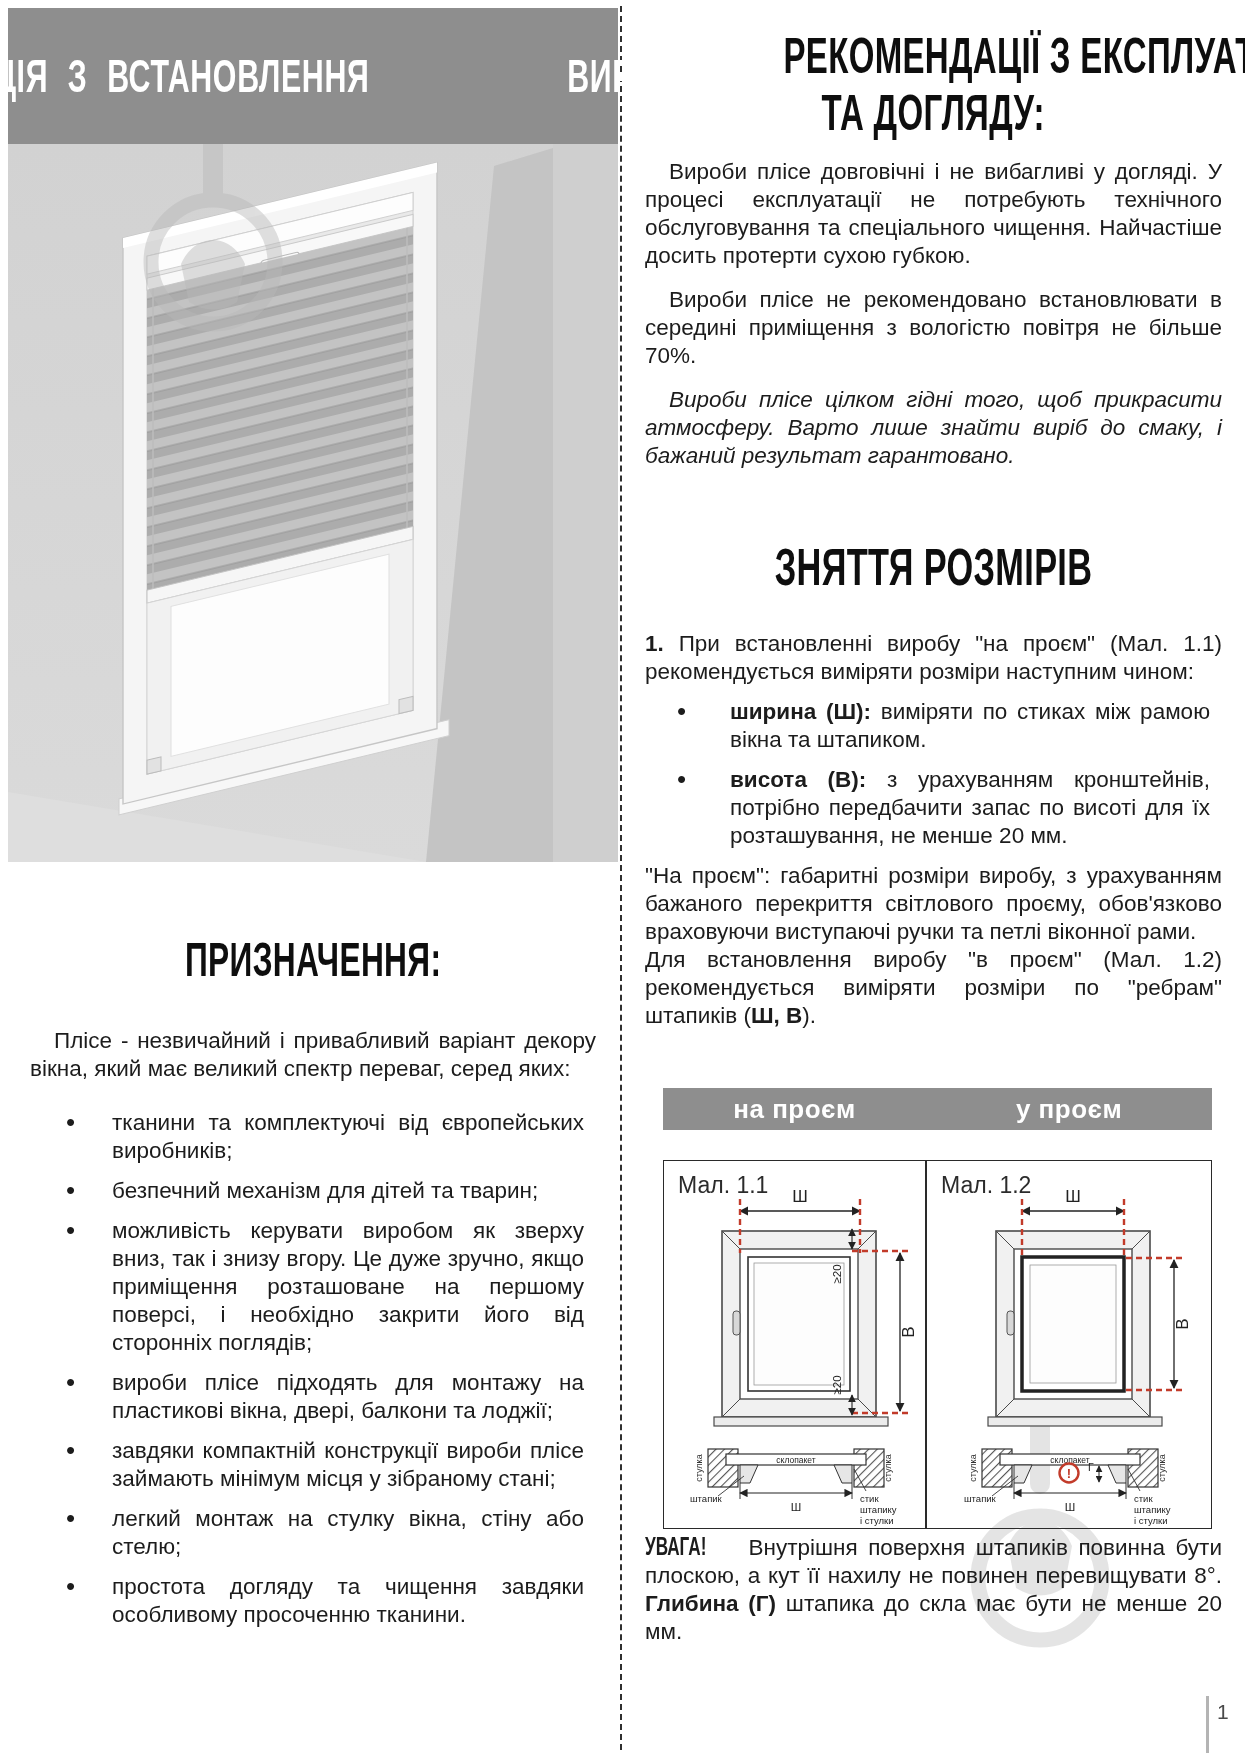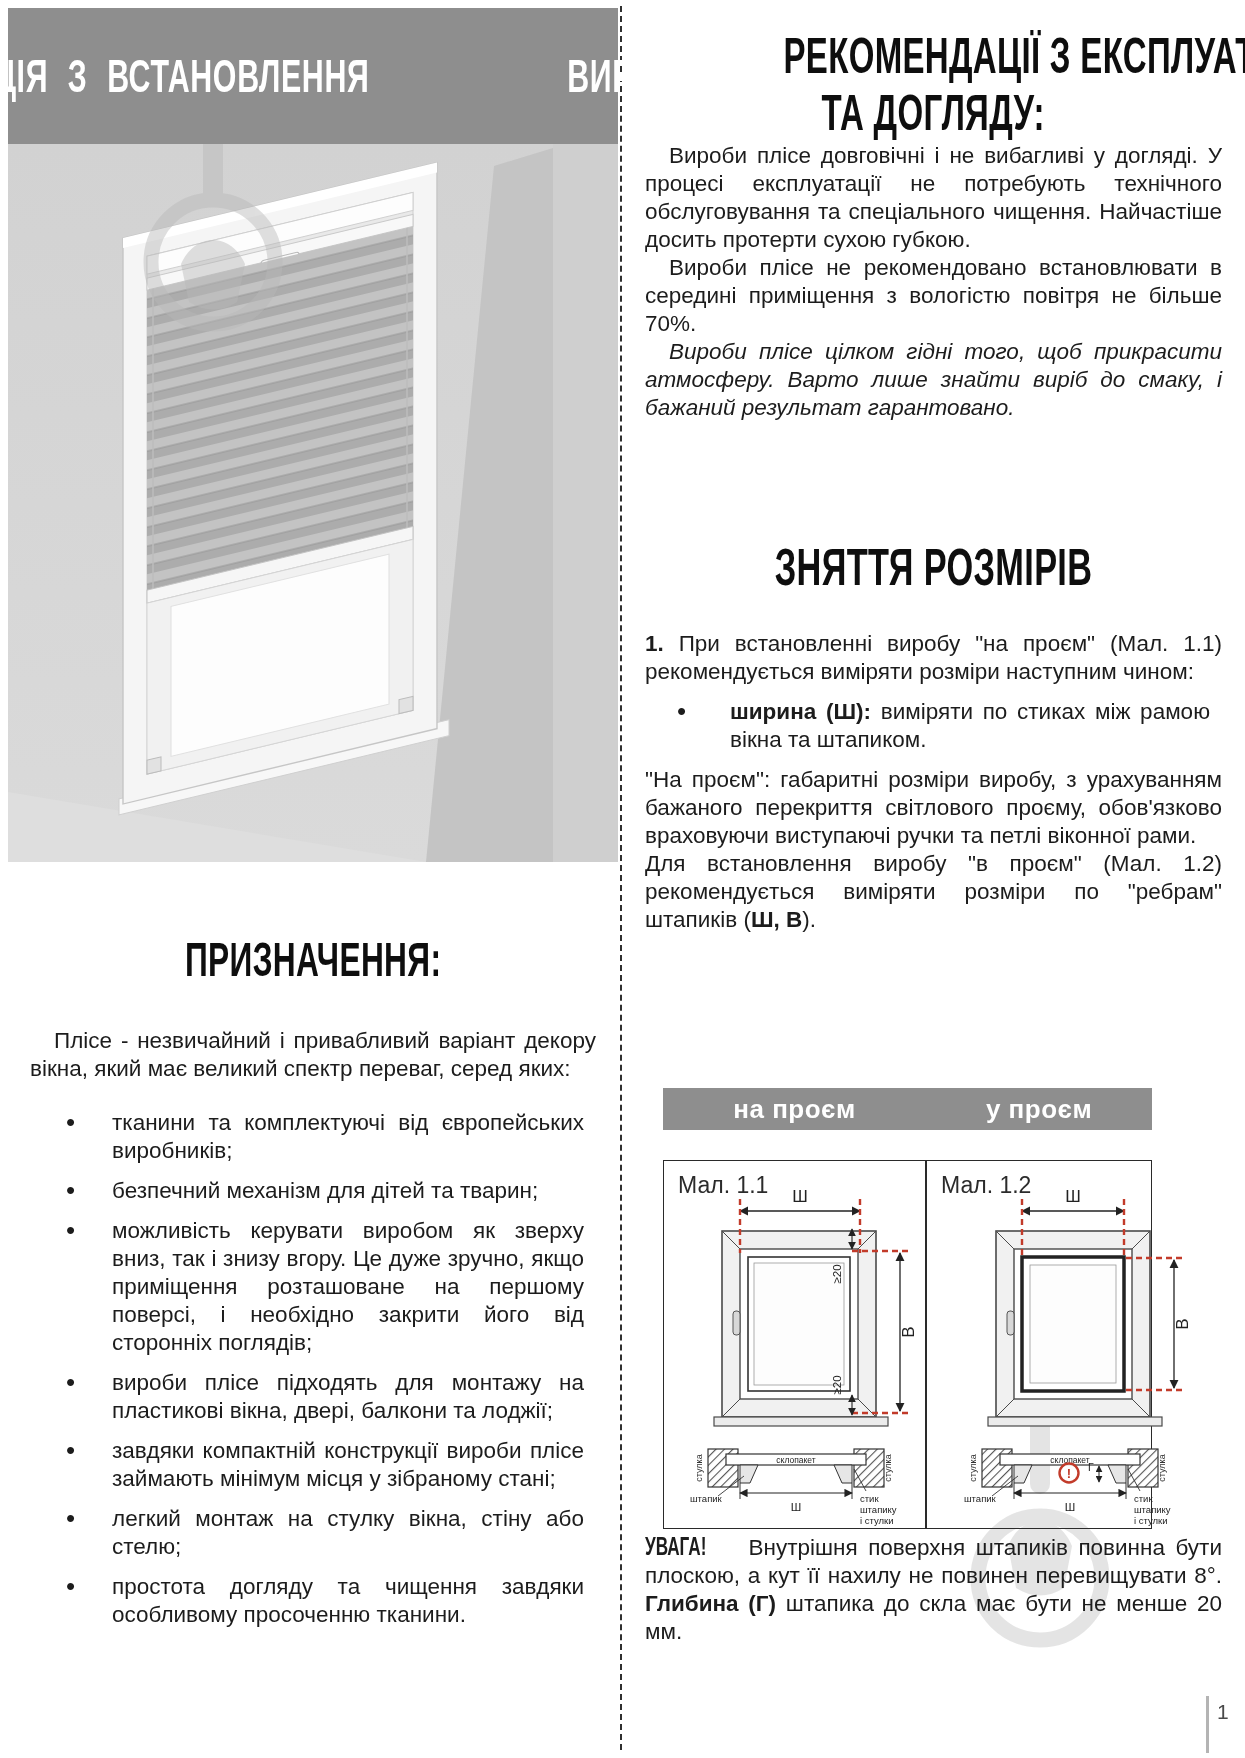--- a/index.html
+++ b/index.html
@@ -19,21 +19,21 @@
   .body-text{font-size:22.5px;line-height:28px;text-align:justify;margin:0;}
   .indent{text-indent:24px;}
   ul.dots{list-style:none;margin:26px 0 0 0;padding:0;}
   ul.dots li{position:relative;padding-left:70px;margin:12px;}
   ul.dots li::before{content:"\2022";position:absolute;left:24px;top:-1px;font-size:26px;}
   .rdots li{padding-left:73px !important;}
   .rdots li::before{left:20px !important;}
   
   .care{position:absolute;left:645px;top:28px;width:577px;}
   .care-h{font-size:50px;line-height:57px;}
-  .care .body-text{margin-top:0;}
+  .care .body-text{margin-top:16px;}
   .care-p1{margin-top:24px;}
   .p3{margin-top:26px;font-style:italic;}
   .measure{position:absolute;left:645px;top:538px;width:577px;}
   .measure-h{font-size:52px;line-height:58px;}
   .step-p{margin-top:34px;}
   .measure ul{margin-top:0;}
   
   .figures{position:absolute;left:663px;top:1088px;display:flex;z-index:2;}
   .fig-tab{height:42px;background:#8e8e8e;color:#fff;display:flex;align-items:center;justify-content:center;
            font-weight:700;font-size:26px;letter-spacing:0.5px;}
@@ -127,20 +127,21 @@
     <p class="body-text indent p3">Вироби плісе цілком гідні того, щоб прикрасити атмосферу. Варто лише знайти виріб до смаку, і бажаний результат гарантовано.</p>
   </div>
 
   <div class="measure">
     <div class="h-black measure-h">
       <span class="cond">ЗНЯТТЯ РОЗМІРІВ</span>
     </div>
     <p class="body-text step-p"><b>1.</b><span> При встановленні виробу "на проєм" (Мал. 1.1) рекомендується виміряти розміри наступним чином:</span></p>
     <ul class="dots rdots body-text" style="margin-top:0">
       <li><b>ширина (Ш):</b><span> виміряти по стиках між рамою вікна та штапиком.</span></li>
+      <li><b>висота (В):</b><span> з урахуванням кронштейнів, потрібно передбачити запас по висоті для їх розташування, не менше 20 мм.</span></li>
     </ul>
     <p class="body-text">"На проєм": габаритні розміри виробу, з урахуванням бажаного перекриття світлового проєму, обов'язково враховуючи виступаючі ручки та петлі віконної рами.</p>
     <p class="body-text"><span>Для встановлення виробу "в проєм" (Мал. 1.2) рекомендується виміряти розміри по "ребрам" штапиків (</span><b>Ш, В</b><span>).</span></p>
   </div>
 
   <div class="wm2">
     <svg width="200" height="330" viewBox="0 0 200 330">
       <g opacity="0.55">
         <circle cx="100" cy="190" r="62" fill="none" stroke="#cfcfcf" stroke-width="15"></circle>
         <rect x="90" y="28" width="20" height="78" rx="10" fill="#cfcfcf"></rect>
@@ -207,21 +208,21 @@
           <text x="26" y="341" font-size="9.5" fill="#222">штапик</text>
           <line x1="54" y1="335" x2="80" y2="315" stroke="#333" stroke-width="0.9"></line>
           <line x1="202" y1="330" x2="190" y2="308" stroke="#333" stroke-width="0.9"></line>
           <text x="196" y="341" font-size="9.5" fill="#222">стик</text>
           <text x="196" y="352" font-size="9.5" fill="#222">штапику</text>
           <text x="196" y="363" font-size="9.5" fill="#222">і стулки</text>
         </svg>
       </div>
     </div>
 
-    <div class="fig" style="width:226px">
+    <div class="fig" style="width:286px">
       <div class="fig-tab">у проєм</div>
       <div class="fig-body">
         <svg width="283" height="367" viewBox="0 0 283 367" class="svgtxt">
           <defs>
             <marker id="ar2" viewBox="0 0 10 10" refX="9" refY="5" markerWidth="7" markerHeight="7" orient="auto-start-reverse">
               <path d="M0,0 L10,5 L0,10 z" fill="#222"></path>
             </marker>
             <pattern id="h2" width="6" height="6" patternTransform="rotate(45)" patternUnits="userSpaceOnUse">
               <rect width="6" height="6" fill="#fff"></rect>
                 <line x1="0" y1="0" x2="0" y2="6" stroke="#555" stroke-width="2.2"></line>

